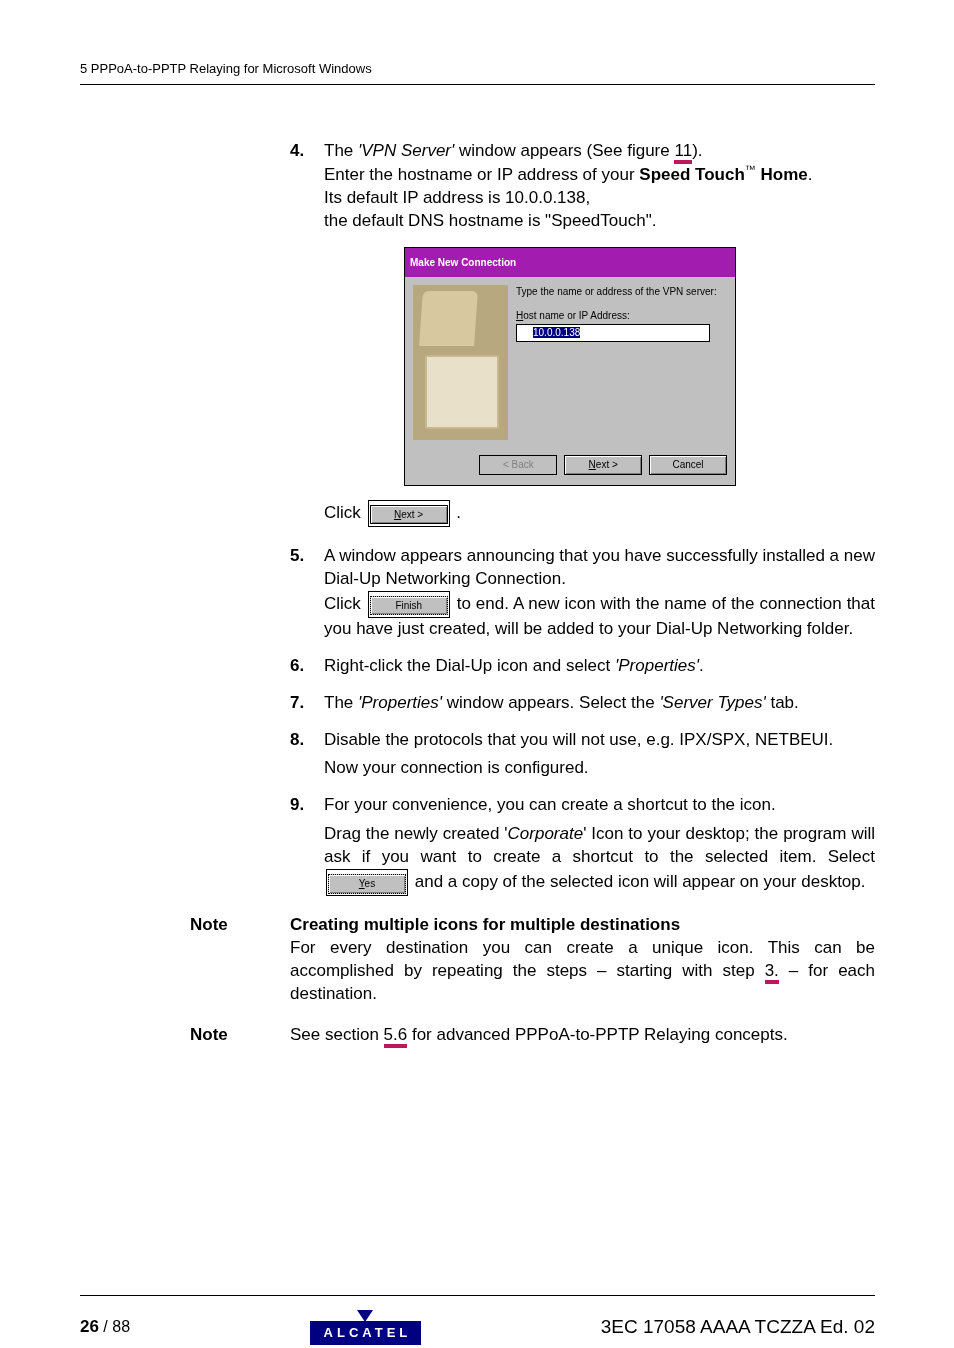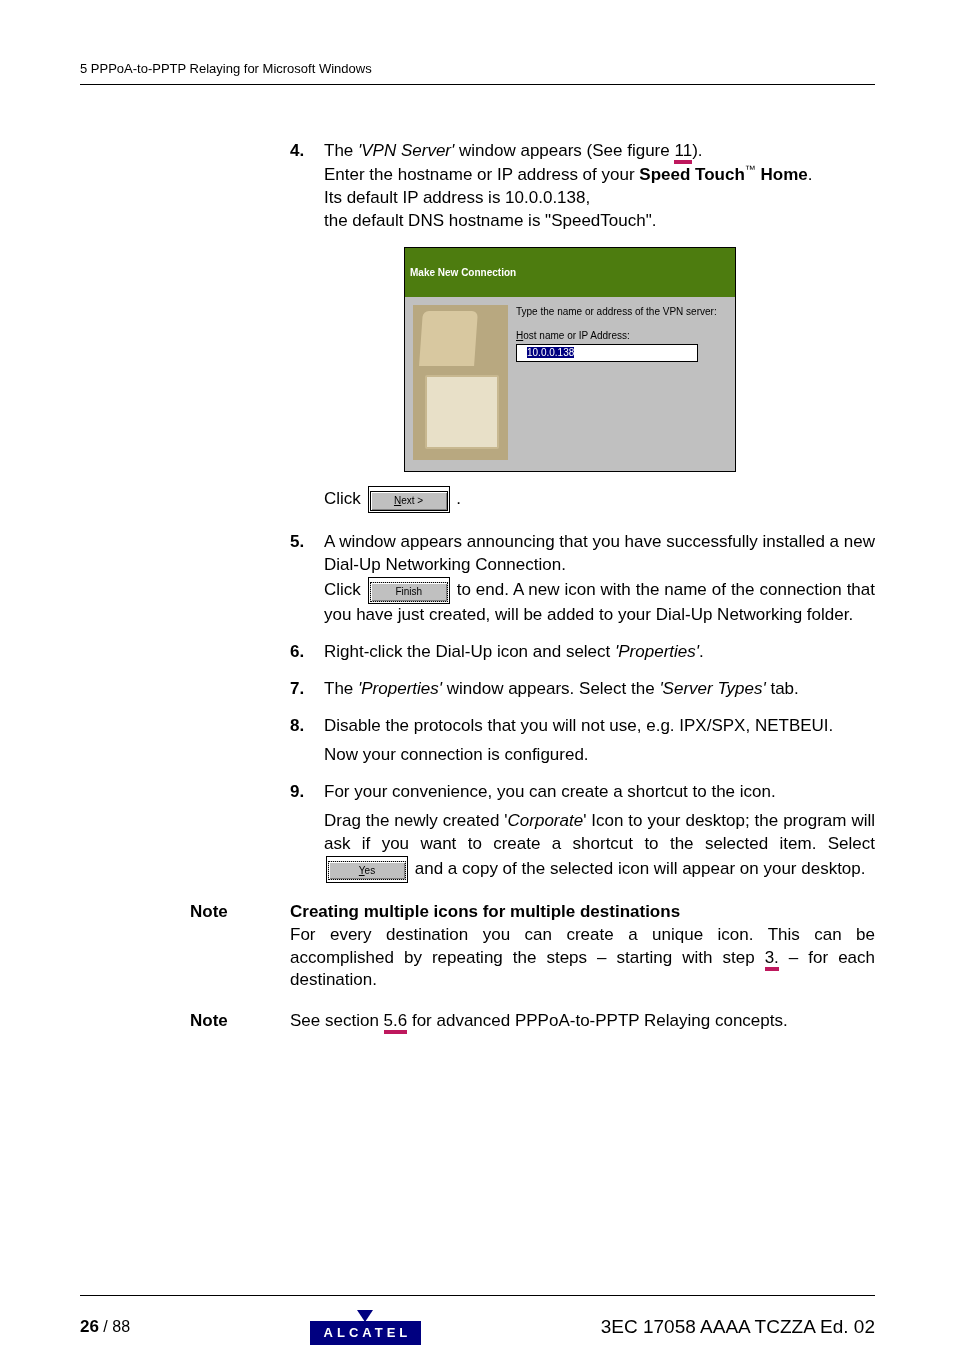--- a/index.html
+++ b/index.html
@@ -53,24 +53,24 @@
   
   .dialog-wrap {
     margin:14px 0 14px 80px;
     width:330px;
     border:1px solid #000;
     font-family:"Tahoma","MS Sans Serif",sans-serif;
     font-size:10px;
     background:#c0c0c0;
   }
   .dialog-title {
-    background:#4d7c0f;
+    background:#a21caf;
     color:#fff;
     font-weight:700;
-    padding:18px 5px;
+    padding:8px 5px;
     font-size:10px;
   }
   .dialog-body {
     display:flex;
     padding:8px 8px 6px 8px;
     min-height:160px;
   }
   .dialog-pic {
     width:95px; height:155px;
     background:#b8a880;
@@ -95,21 +95,21 @@
     border-radius:2px;
   }
   .dialog-fields { flex:1; }
   .dialog-fields .hint { margin-bottom:10px; }
   .dialog-fields .lbl { margin-bottom:2px; }
   .dialog-fields .lbl u{ text-decoration:underline; }
   .dialog-input {
     width:160px;
     border:1px solid #000;
     background:#fff;
-    padding:1px 10px;
+    padding:1px 16px;
     font-size:10px;
   }
   .dialog-input span{
     background:#000080;color:#fff;
   }
   .dialog-buttons{
     text-align:right;
     padding:4px 8px 10px 8px;
   }
   .winbtn{
@@ -215,20 +215,25 @@
         <div class="dialog-wrap">
           <div class="dialog-title">Make New Connection</div>
           <div class="dialog-body">
             <div class="dialog-pic"></div>
             <div class="dialog-fields">
               <div class="hint">Type the name or address of the VPN server:</div>
               <div class="lbl"><u>H</u><span>ost name or IP Address:</span></div>
               <div class="dialog-input"><span>10.0.0.138</span></div>
             </div>
           </div>
+          <div class="dialog-buttons">
+            <span class="winbtn" style="color:#808080;box-shadow:none;">&lt; Back</span>
+            <span class="winbtn"><u>N</u><span>ext &gt;</span></span>
+            <span class="winbtn">Cancel</span>
+          </div>
         </div>
       </li>
     </ol>
 
 
     <div class="inline-click">
       <span>Click </span><span class="inline-btn"><span class="winbtn" style="margin:0;"><u>N</u><span>ext &gt;</span></span></span><span> .</span>
     </div>
 
     <ol class="steps">

